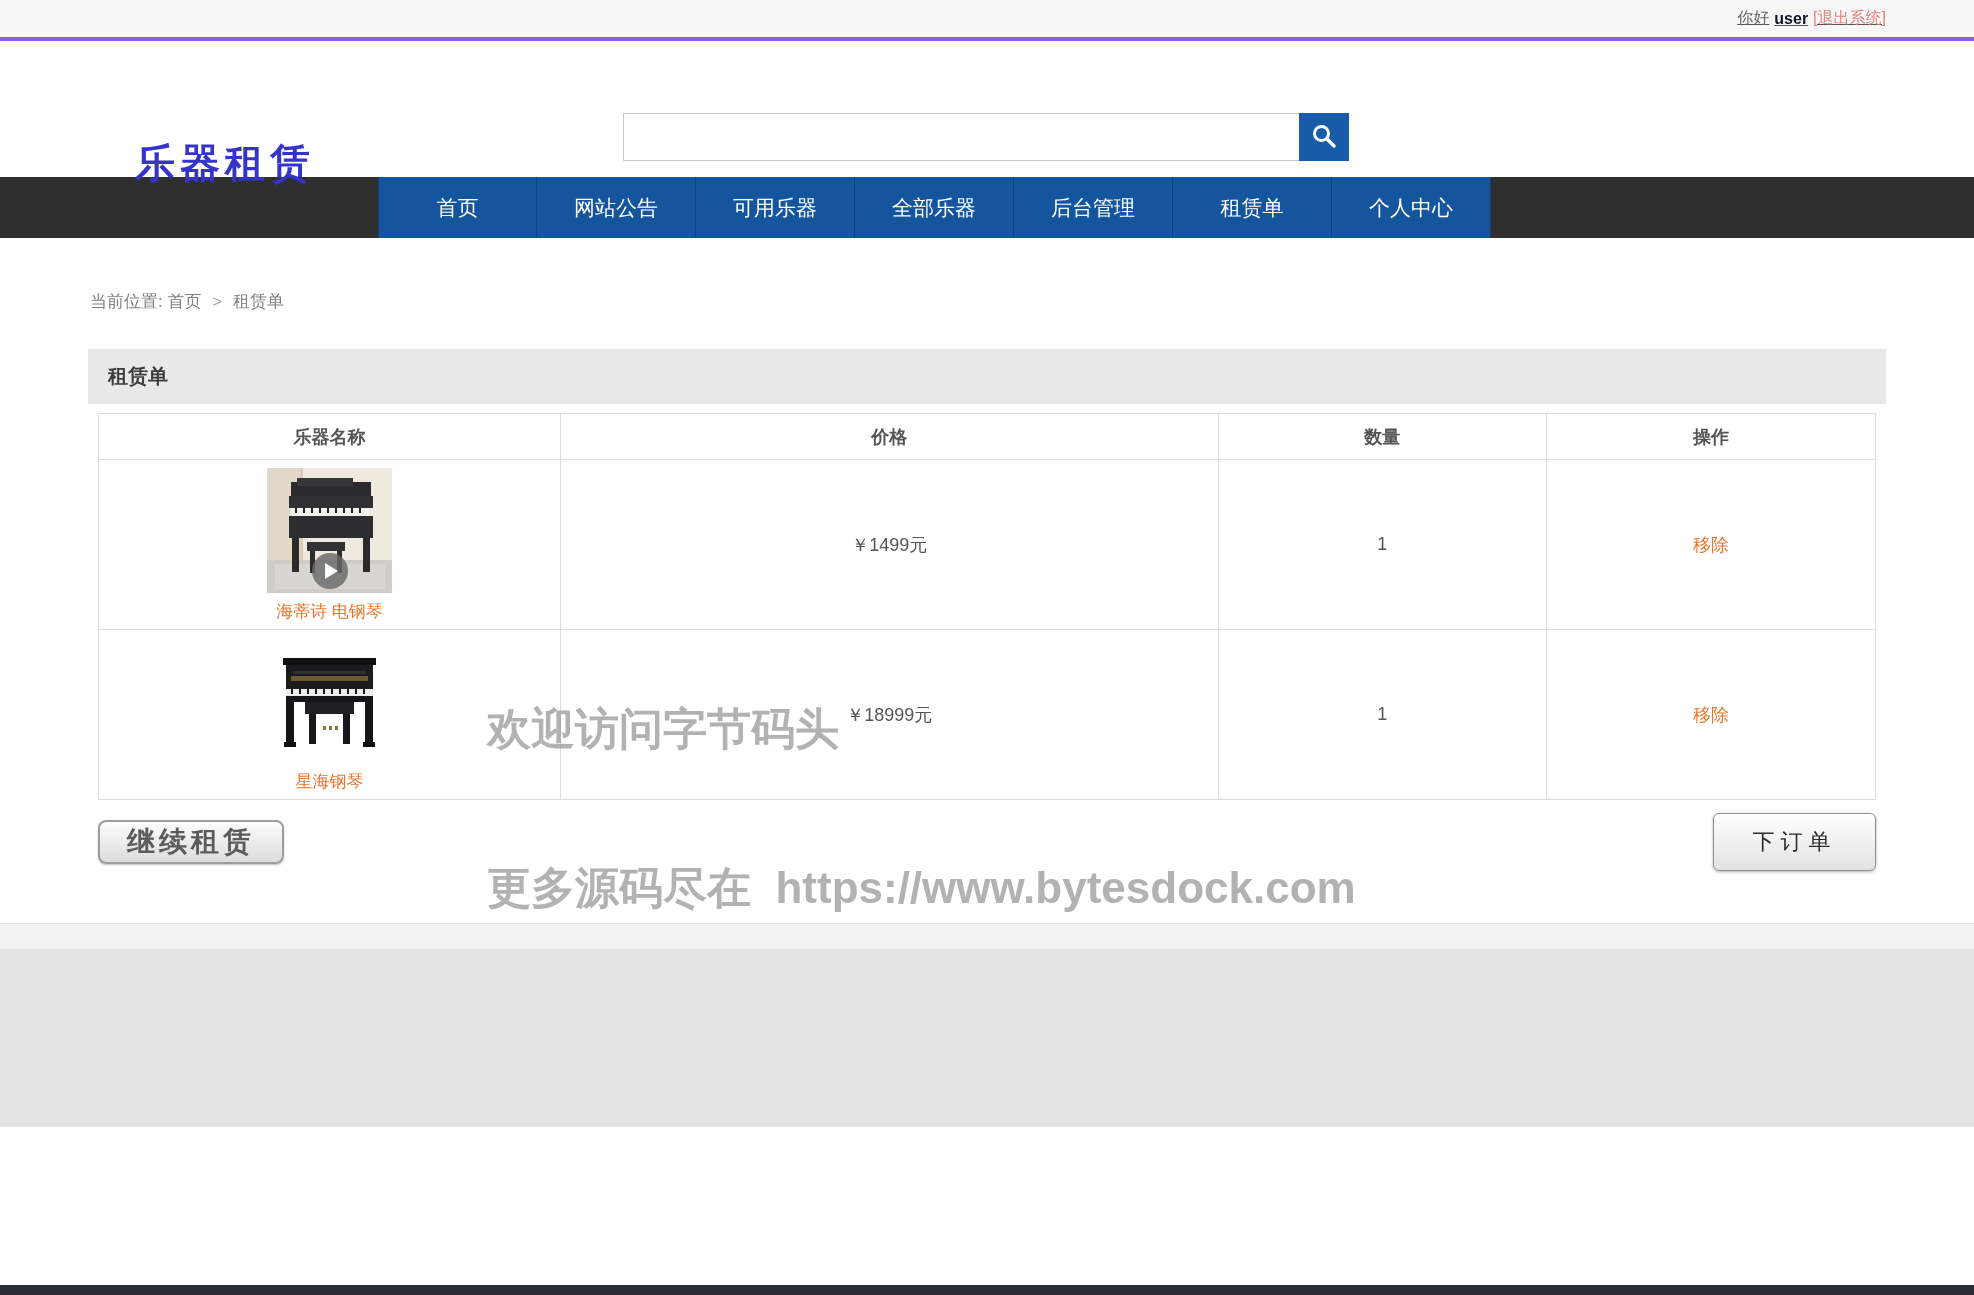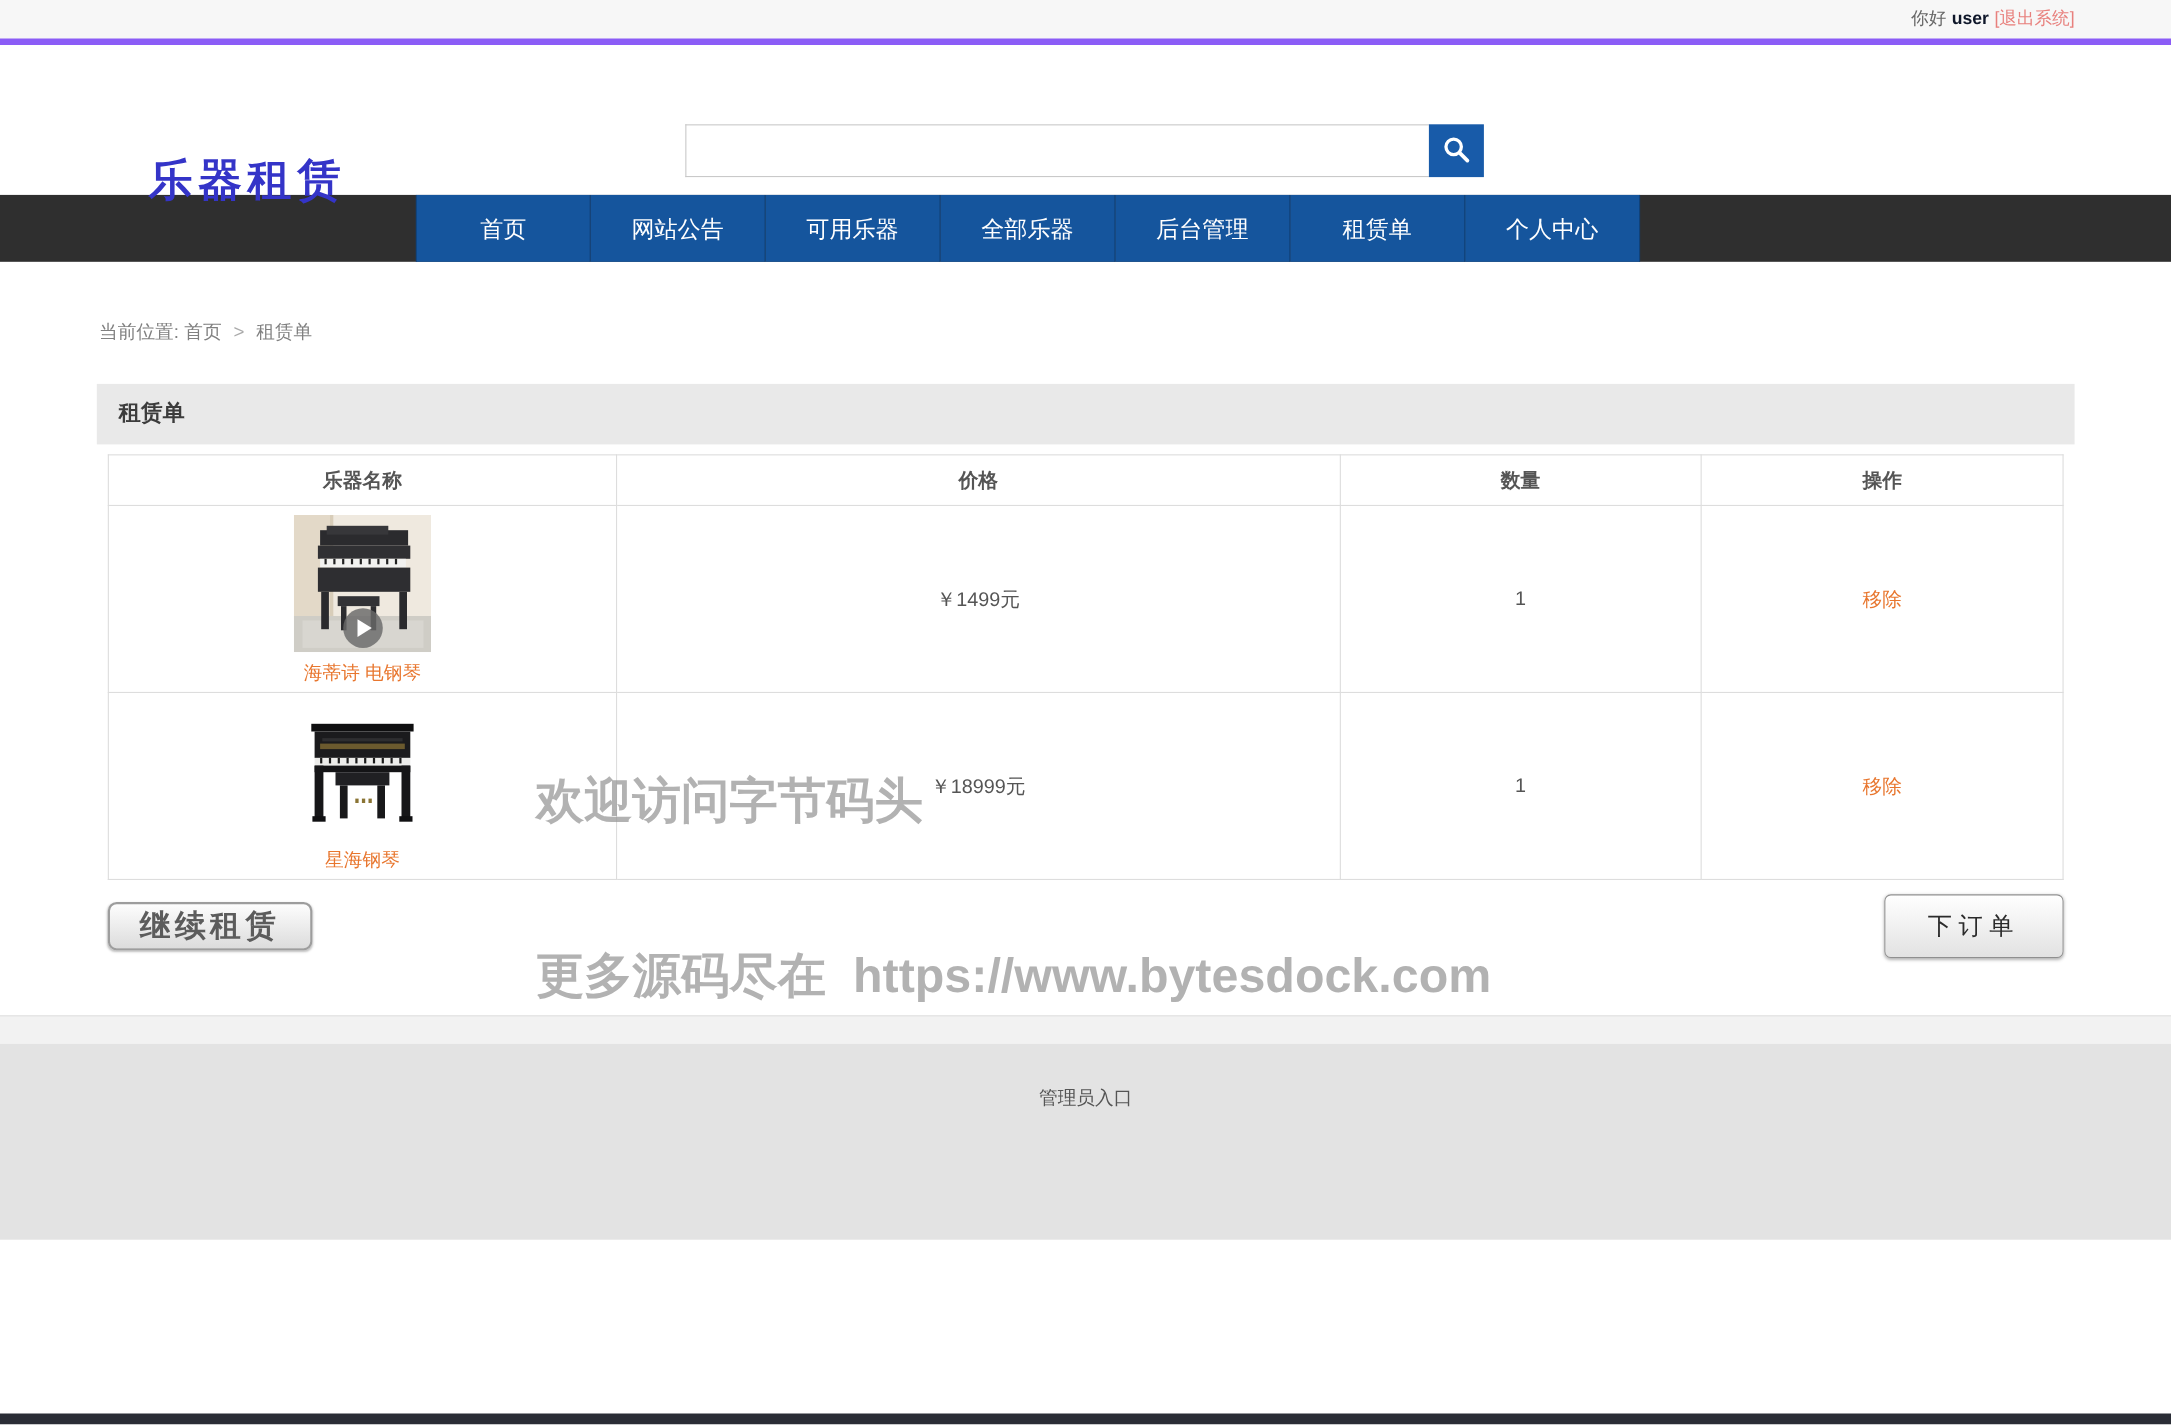--- a/index.html
+++ b/index.html
@@ -9,21 +9,22 @@
     position:relative;
     background:#ffffff;
     font-family:"Liberation Sans","DejaVu Sans",sans-serif;
     color:#555;
     overflow:hidden;
   }
   
   .topbar {
     height:41px;
     background:#f7f7f7;
-    border-bottom:6px solid #8b5cf6;
+    border-bottom:4px solid #8b5cf6;
+    text-decoration:underline;
   }
   .topbar-inner {
     width:1798px; margin:0 auto;
     height:100%;
     display:flex; align-items:center; justify-content:flex-end;
     font-size:16px; color:#666;
   }
   .topbar-inner .uname { font-weight:bold; color:#0f172a; margin:0 5px; }
   .topbar-inner .logout { color:#e8807d; text-decoration:none; cursor:pointer; }
   
@@ -310,20 +311,19 @@
 
     <div class="actions">
       <button class="btn-continue">继续租赁</button>
       <button class="btn-order">下订单</button>
     </div>
   </div>
 </div>
 
 <div class="prefooter"></div>
 <footer class="site-footer">
-  <p><a class="admin-link">管理员入口</a></p>
 </footer>
 <div class="bottom-bar"></div>
 
 <div class="watermark">
   <div>欢迎访问字节码头</div>
   <div>更多源码尽在  https://www.bytesdock.com</div>
 </div>
 
 </body></html>

